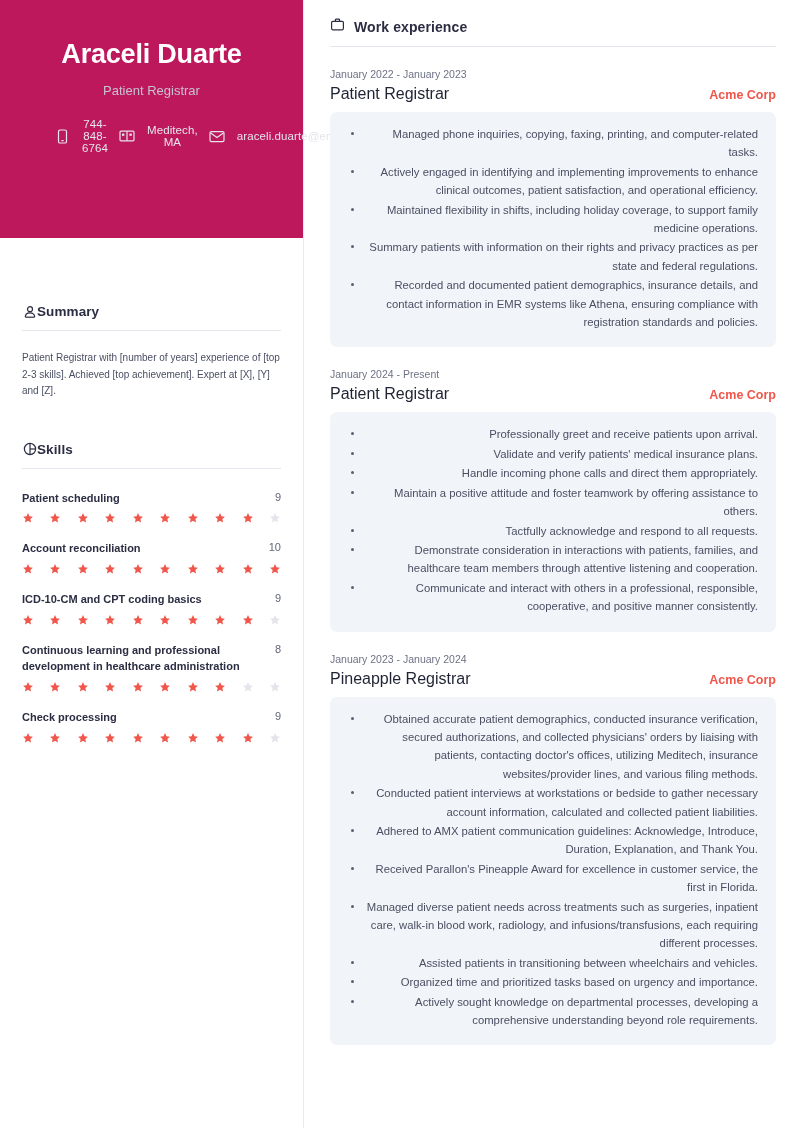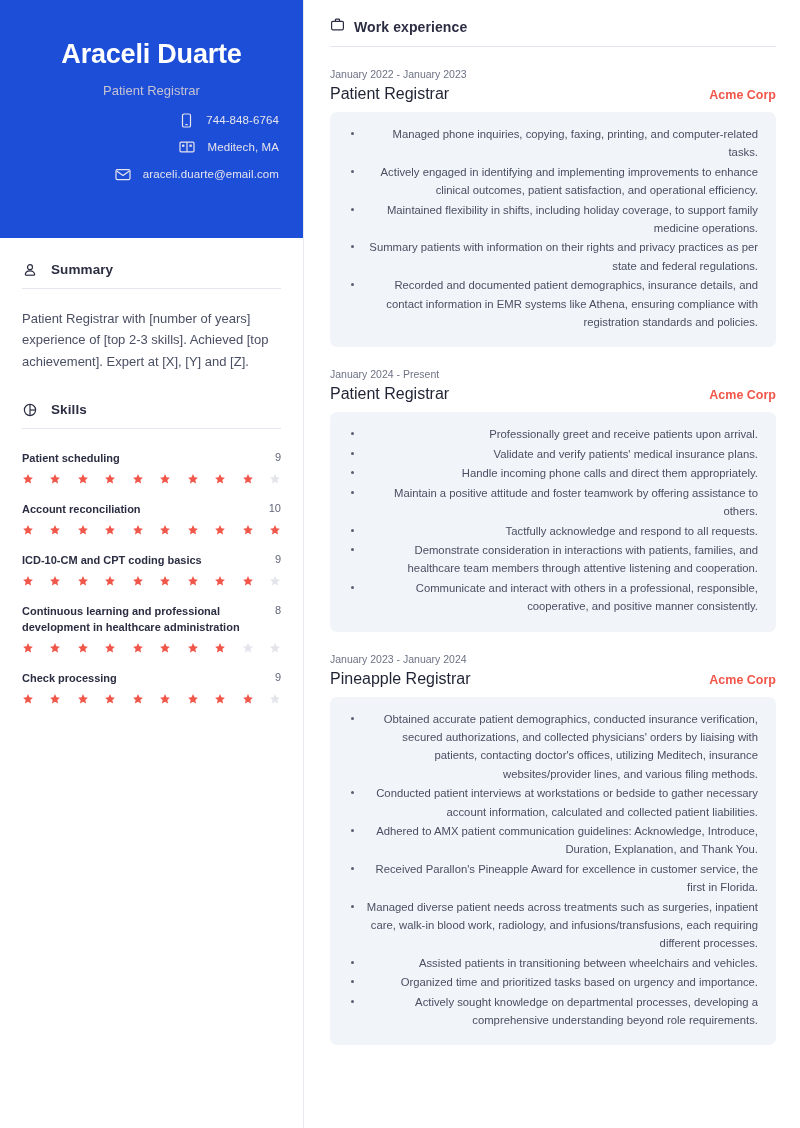--- a/index.html
+++ b/index.html
@@ -20,45 +20,45 @@
 
   
   .sidebar {
     width: 304px;
     flex: 0 0 304px;
     background: #ffffff;
     border-right: 1px solid #e8e8ee;
     position: relative;
   }
   .sidebar-header {
-    background: #1d4ed8;
+    background: #be185d;
     height: 238px;
     padding: 38px 24px 0 24px;
     text-align: center;
     color: #ffffff;
   }
   .name {
     font-size: 27px;
     font-weight: bold;
     letter-spacing: -0.2px;
     color: #ffffff;
     line-height: 1.2;
   }
   .job-title {
     margin-top: 13px;
     font-size: 13px;
     color: #c6c3d2;
     font-weight: normal;
   }
   .contact-list {
-    margin-top: 14px;
-    display: flex;
-    flex-direction: column;
+    margin-top: 20px;
+    display: flex;
+    flex-direction: row;
     gap: 11px;
-    align-items: flex-end;
+    align-items: center;
     padding-left: 30px;
   }
   .contact-row {
     display: flex;
     align-items: center;
     gap: 12px;
     font-size: 11.5px;
     color: #e6e4ec;
     letter-spacing: 0.1px;
   }
@@ -70,42 +70,43 @@
     justify-content: center;
     flex: 0 0 16px;
   }
   .contact-icon svg { display: block; }
 
   .sidebar-body { padding: 24px 22px 0 22px; }
 
   .sec-head {
     display: flex;
     align-items: center;
-    gap: 14px;
+    gap: 0;
     margin-bottom: 11px;
+    margin-top: 42px;
   }
   .sec-head .sec-icon {
     width: 15px; height: 15px;
     display: flex; align-items: center; justify-content: center;
   }
   .sec-title {
     font-size: 13.5px;
     font-weight: bold;
     color: #2b2d42;
     letter-spacing: 0.1px;
   }
   .rule {
     height: 1px;
     background: #e4e7ee;
     width: 100%;
   }
 
   .summary-text {
     margin-top: 19px;
-    font-size: 13px;
+    font-size: 10px;
     line-height: 1.65;
     color: #4a4f63;
   }
 
   .skills-wrap { margin-top: 22px; }
   .skill { margin-bottom: 17px; }
   .skill-top {
     display: flex;
     justify-content: space-between;
     align-items: flex-start;

